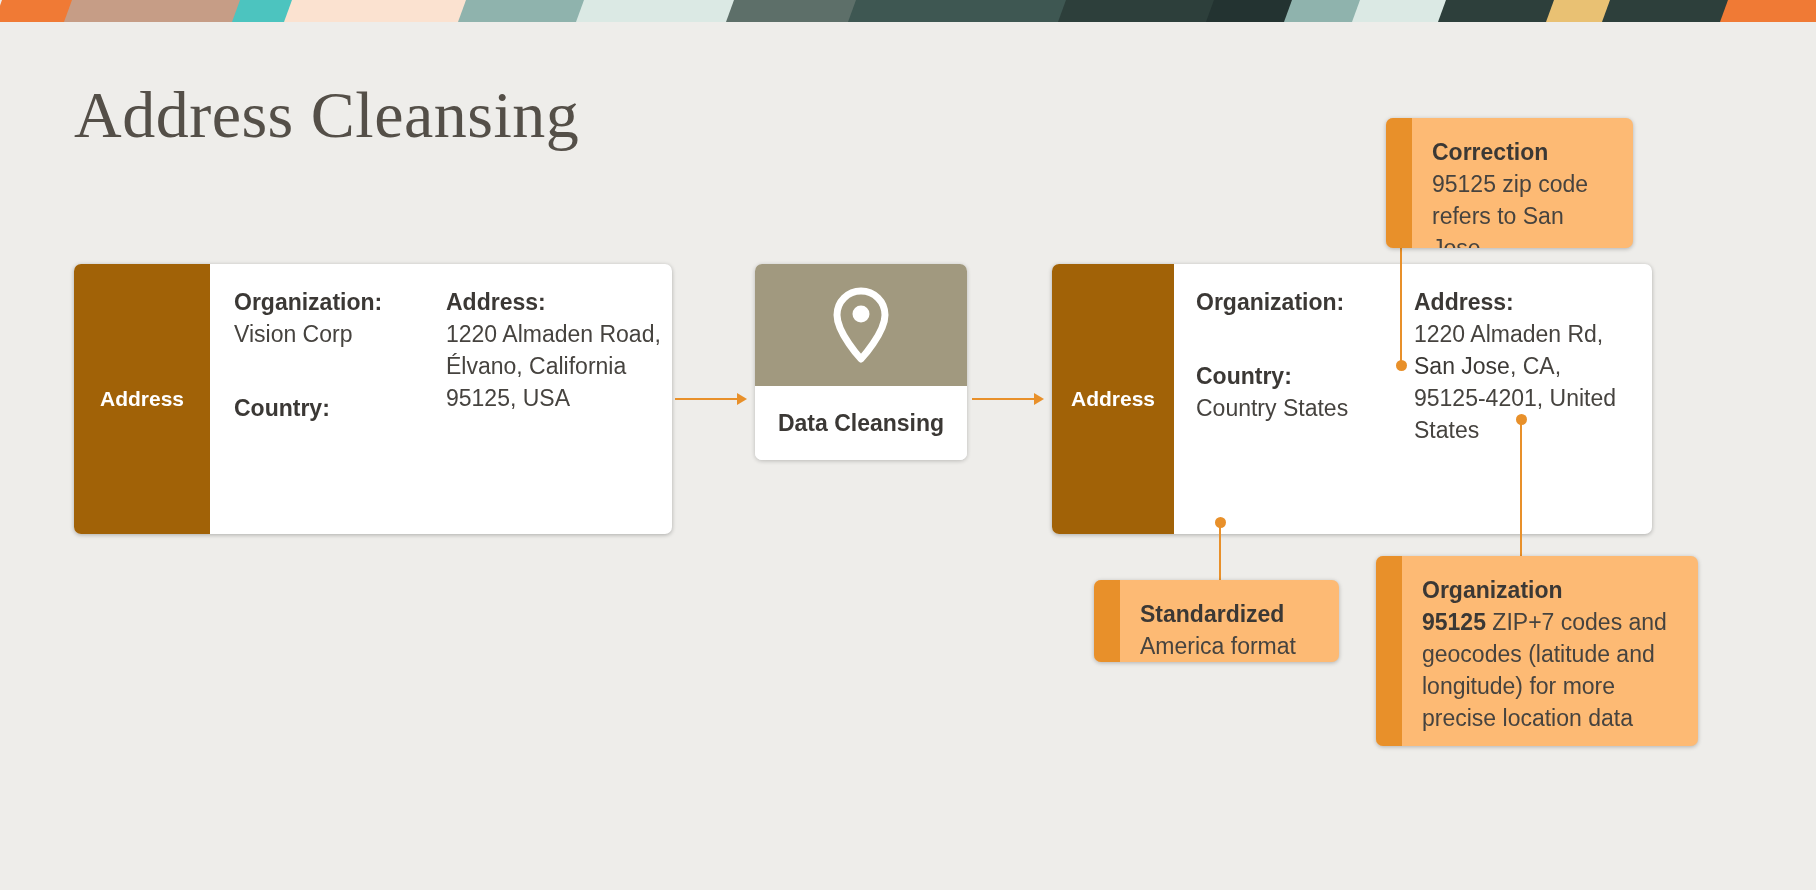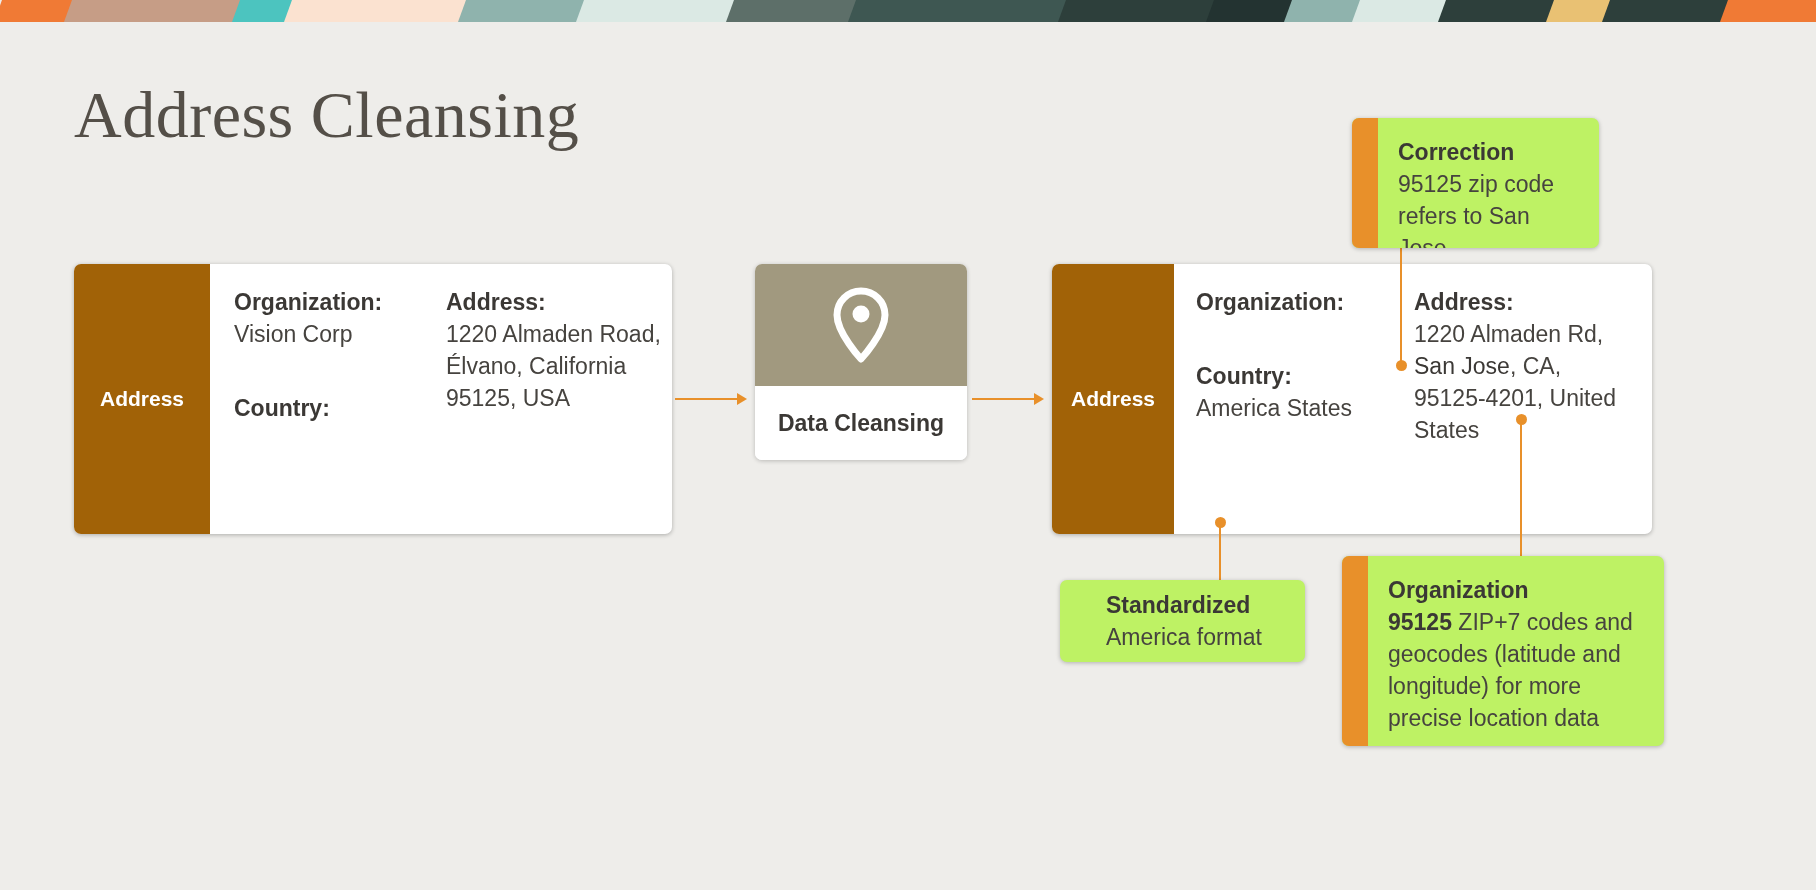--- a/index.html
+++ b/index.html
@@ -170,26 +170,27 @@
     height: 270px;
   }
   #card-output .card-tab { width: 122px; }
   #card-output .card-body { padding-left: 22px; }
   #card-output .col-org { width: 218px; }
   #card-output .col-addr { width: 222px; }
 
   
   .callout {
     position: absolute;
-    background: #bef264;
+    background: #fdba74;
     border-radius: 7px;
     display: flex;
     box-shadow: 0 1px 4px rgba(0,0,0,0.25);
     overflow: hidden;
     box-sizing: border-box;
+    margin-left: 34px;
   }
   .callout-bar {
     width: 26px;
     background: #e8902a;
     flex: 0 0 auto;
   }
   .callout-body {
     flex: 1 1 auto;
     padding: 18px 18px 18px 20px;
     box-sizing: border-box;
@@ -201,21 +202,21 @@
     line-height: 32px;
   }
   .callout-text {
     font-size: 23px;
     color: #46433f;
     line-height: 32px;
   }
   .callout-text b { font-weight: bold; color: #3b3835; }
 
   #callout-correction { left: 1352px; top: 118px; width: 247px; height: 130px; }
-  #callout-standardized { left: 1060px; top: 580px; width: 245px; height: 82px; align-items: center; }
+  #callout-standardized { left: 1060px; top: 580px; width: 245px; height: 82px; }
   #callout-enhancement { left: 1342px; top: 556px; width: 322px; height: 190px; }
 
   
   .conn-line {
     position: absolute;
     width: 2px;
     background: #e8902a;
   }
   .conn-dot {
     position: absolute;
@@ -294,21 +295,21 @@
   <div class="arrow-head"></div>
 </div>
 
 <div class="card" id="card-output">
   <div class="card-tab">Address</div>
   <div class="card-body">
     <div class="col col-org">
       <div class="fld-label">Organization:</div>
       <div class="gap"></div>
       <div class="fld-label">Country:</div>
-      <div class="fld-value">America States</div>
+      <div class="fld-value">Country States</div>
     </div>
     <div class="col col-addr">
       <div class="fld-label">Address:</div>
       <div class="fld-value"><span>1220 Almaden Rd,</span> <b>San Jose</b><span>, CA, 95125-4201, United States</span></div>
     </div>
   </div>
 </div>
 
 <div class="conn-line" id="conn-corr-line"></div>
 <div class="conn-dot" id="conn-corr-dot"></div>

